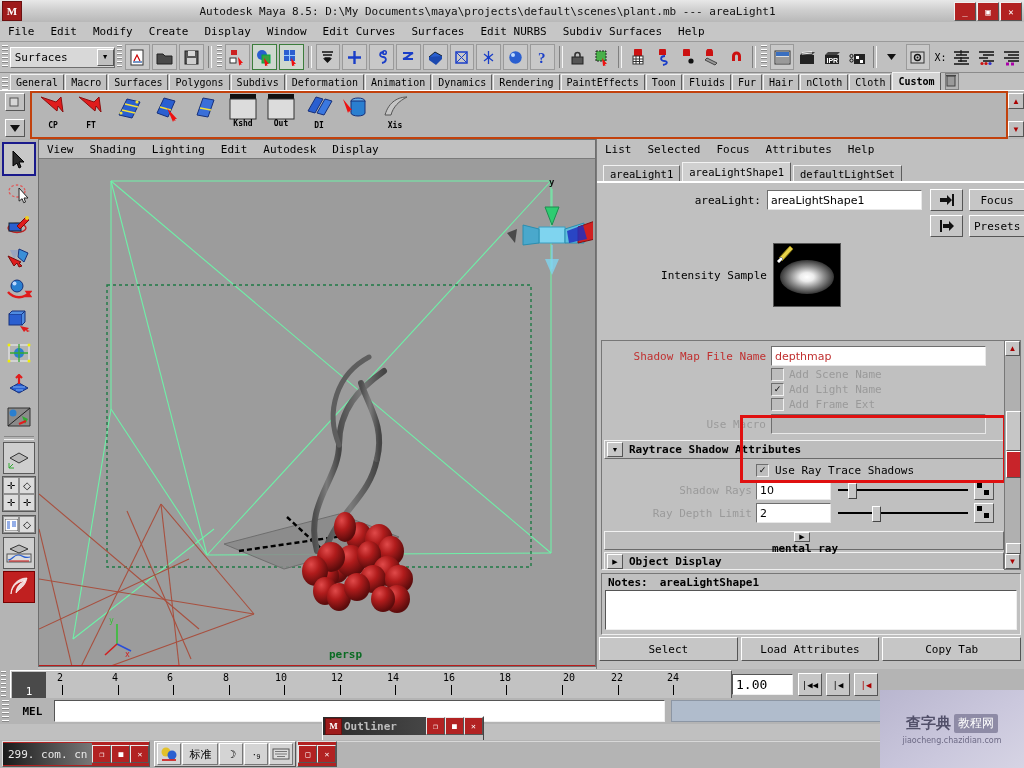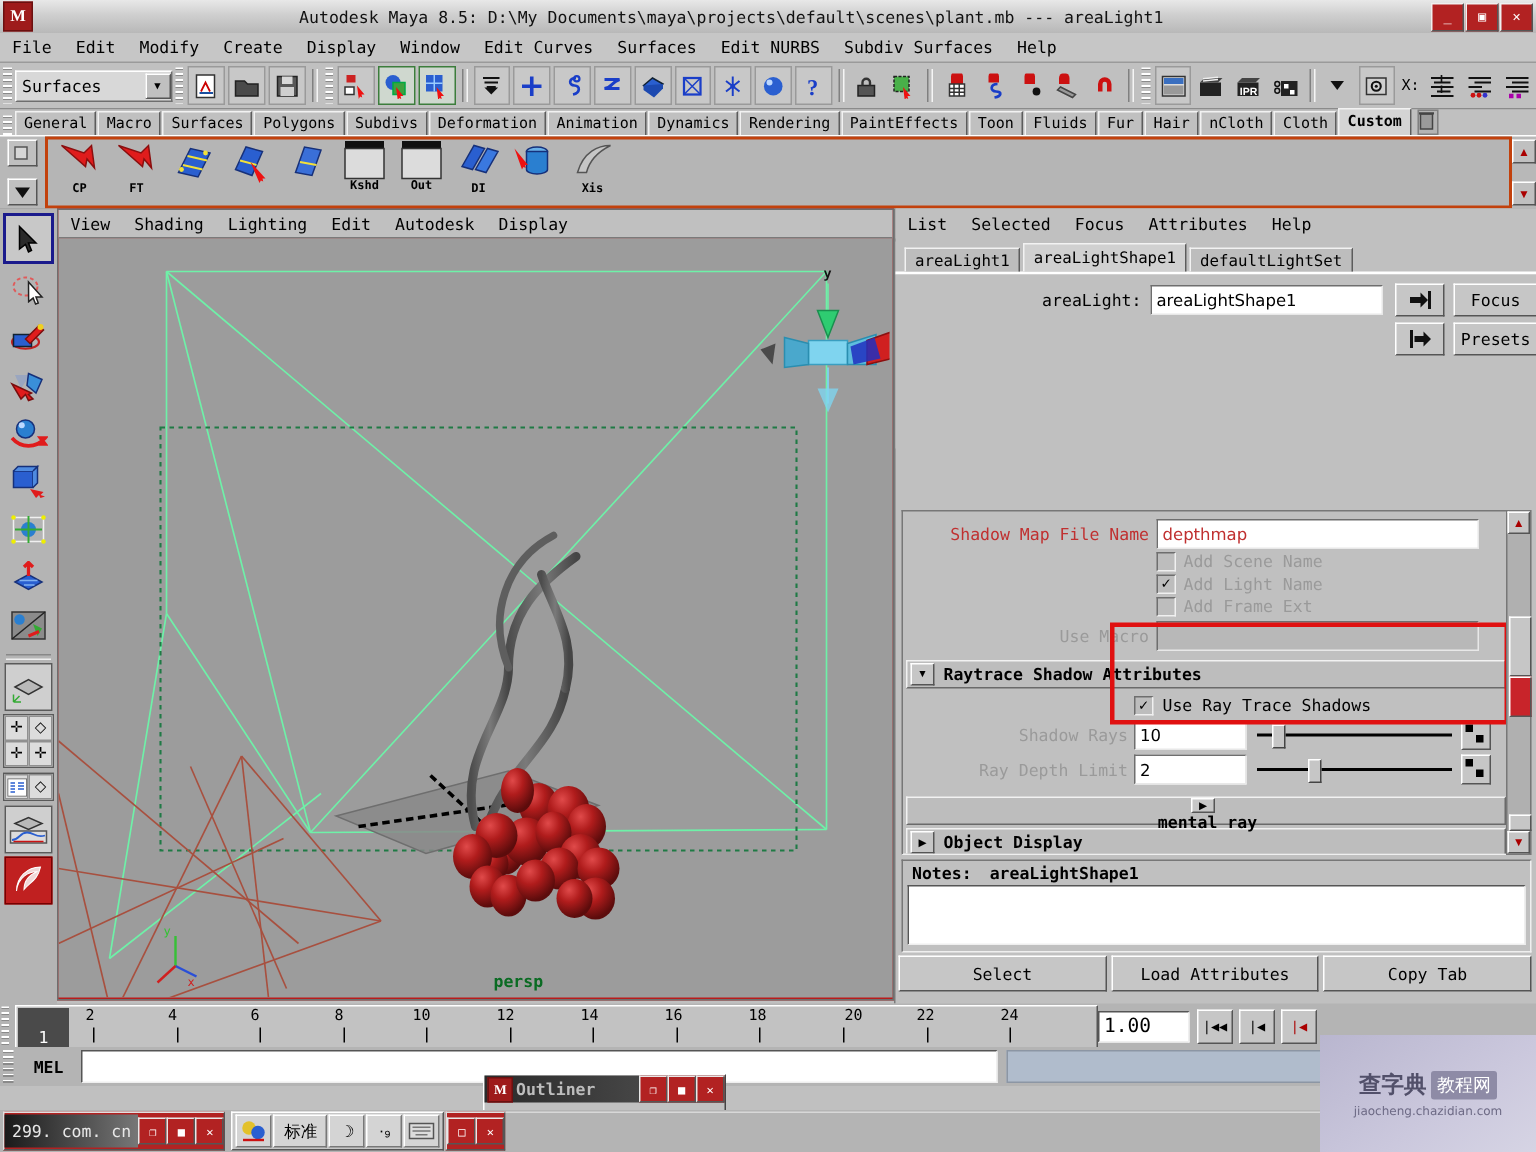--- a/index.html
+++ b/index.html
@@ -846,20 +846,30 @@
       </div>
       <div class="row" style="margin-left:6px;margin-top:4px;">
         <div style="width:332px;"></div>
         <div class="btn" style="width:32px;height:20px;margin-left:8px;">
           <svg width="16" height="12" viewBox="0 0 16 12">
               <rect x="1" y="0" width="2" height="12" fill="#111"></rect>
               <path d="M4 4h6V1l5 5-5 5V8H4z" fill="#111"></path>
             </svg>
         </div>
         <div class="btn" style="width:56px;height:20px;margin-left:6px;">Presets</div>
+      </div>
+      <div class="row" style="margin-left:6px;margin-top:6px;align-items:center;">
+        <div class="lab" style="width:164px;">Intensity Sample</div>
+        <div class="isample" style="margin-left:6px;">
+          <div class="glow"></div>
+          <svg style="position:absolute;left:0;top:-2px" width="22" height="22" viewBox="0 0 22 22">
+            <path d="M5 16 L16 4 L19 7 L8 19 Z" fill="#e8d24a" stroke="#8a7a10"></path>
+            <path d="M3 19 L7 15 L9 17 L5 21 Z" fill="#fff" stroke="#888"></path>
+          </svg>
+        </div>
       </div>
     </div>
 
     <div class="ae-scrollarea">
 
       <div style="padding:3px 4px 2px 4px;">
         <div class="row" style="margin-top:2px;">
           <div class="redlab" style="width:160px;">Shadow Map File Name</div>
           <div class="tf red" style="width:210px;margin-left:5px;">depthmap</div>
         </div>

